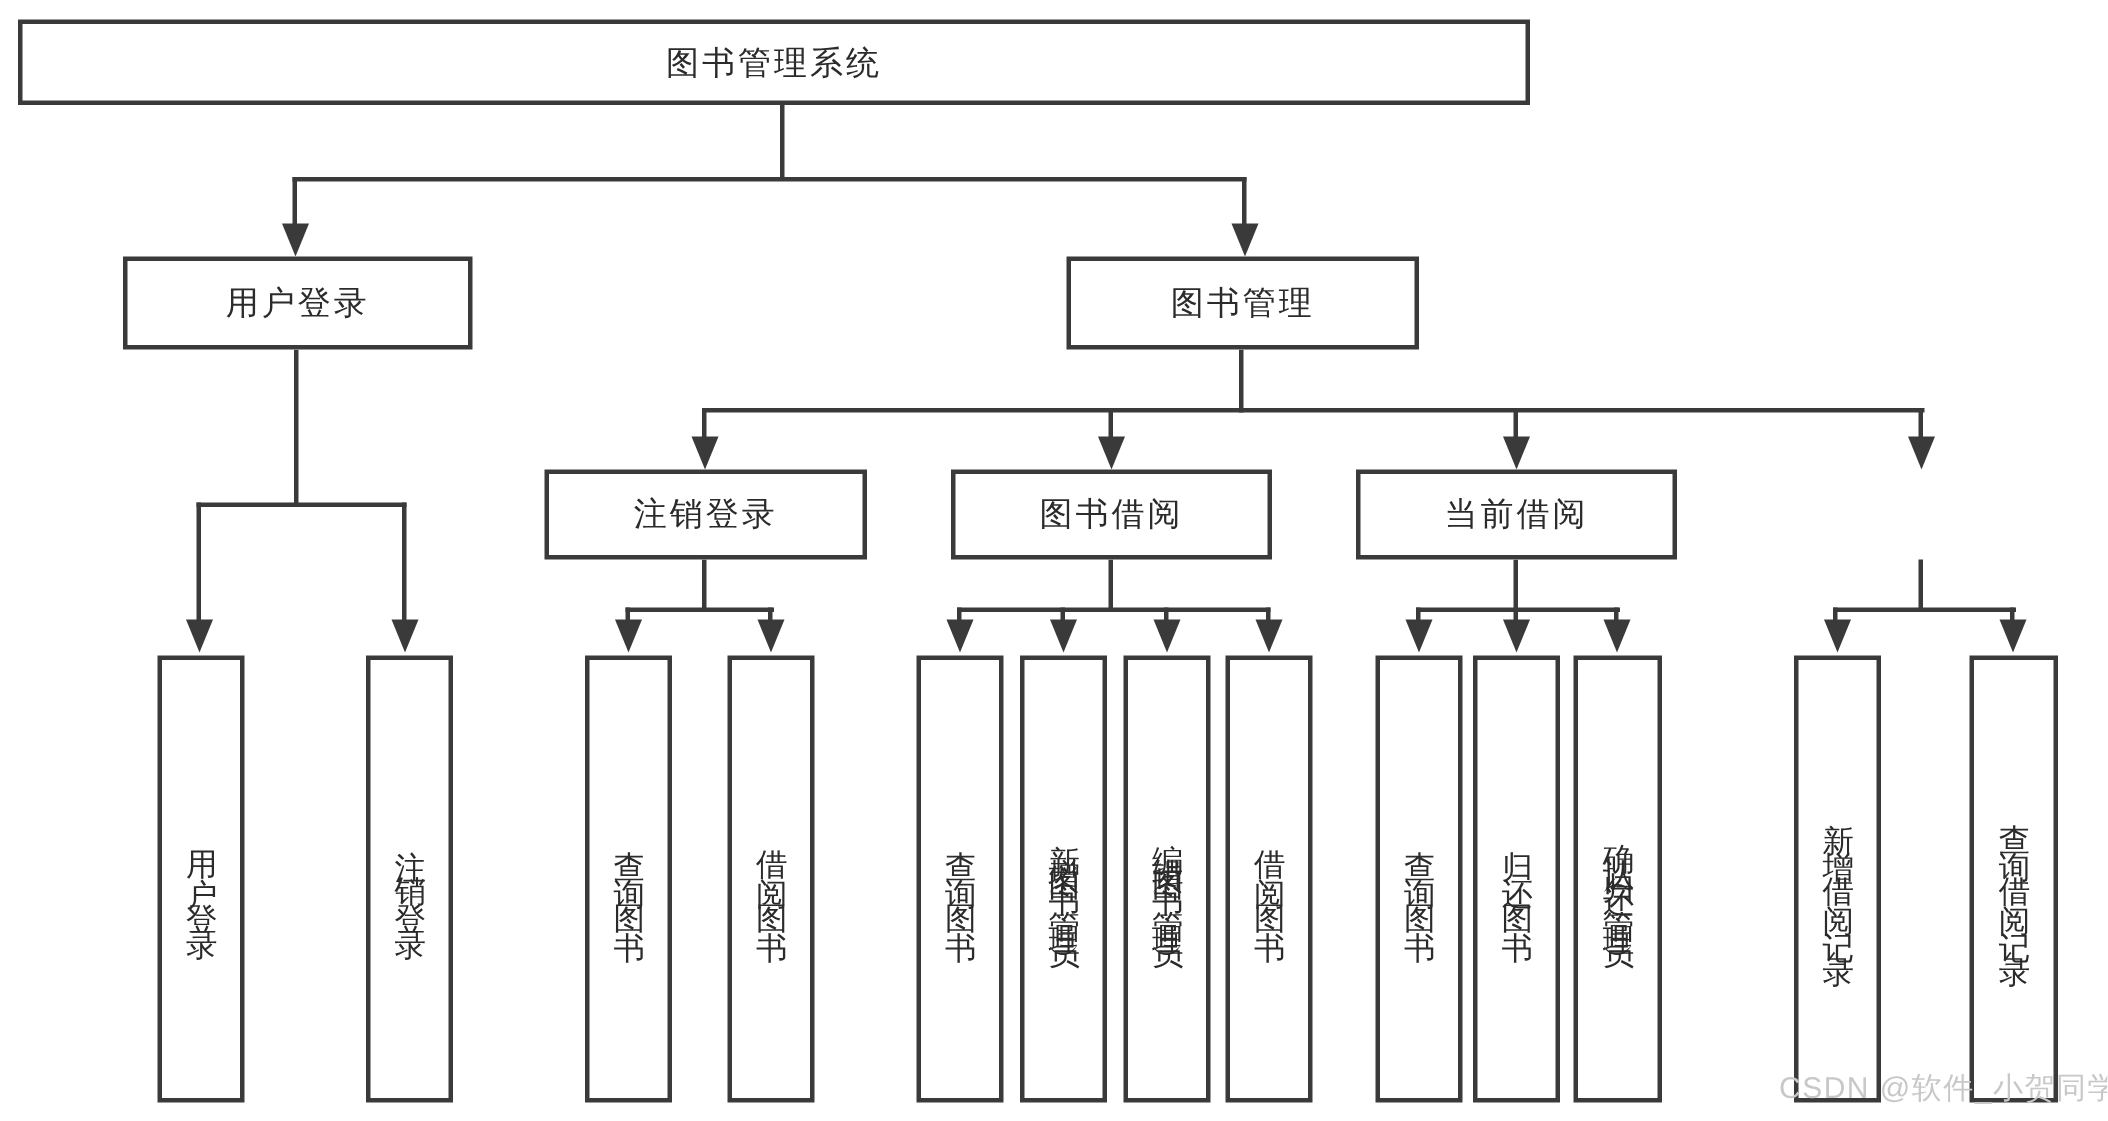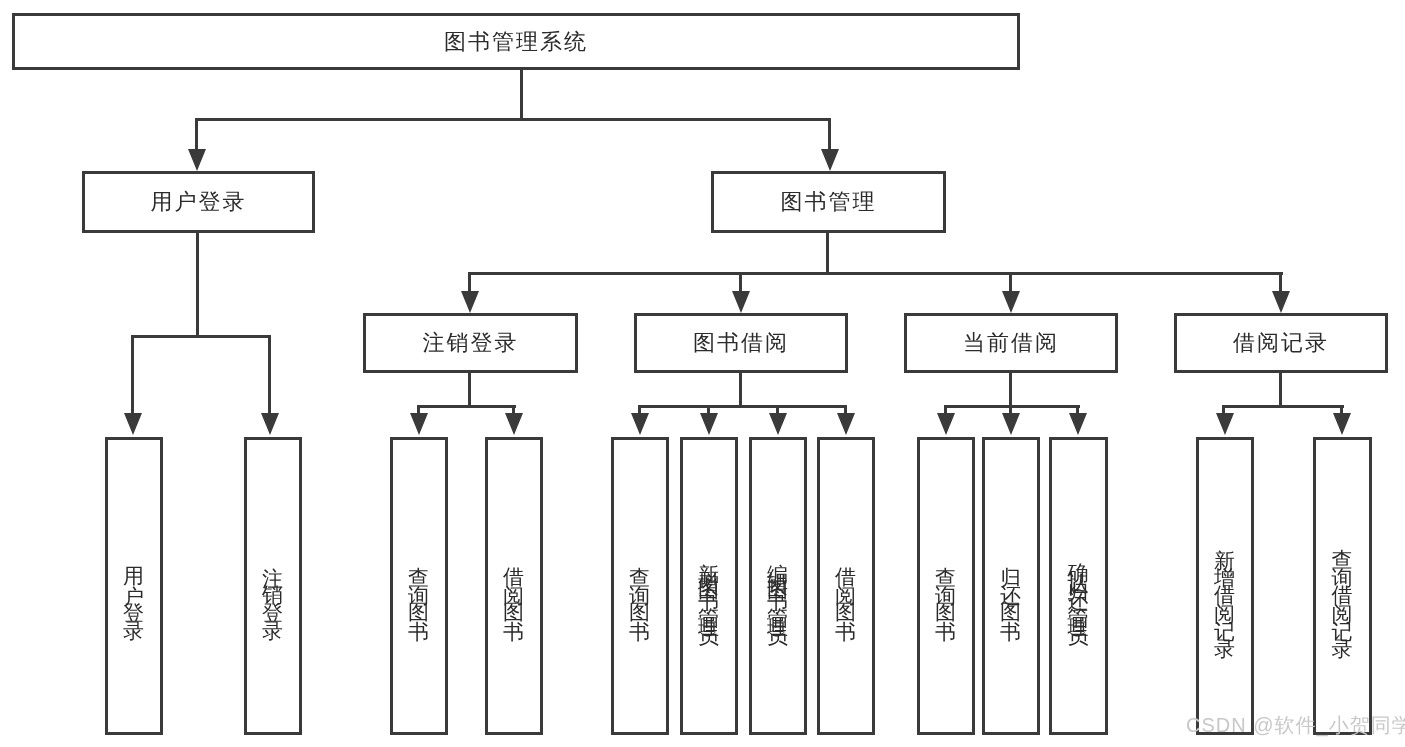--- a/index.html
+++ b/index.html
@@ -99,23 +99,20 @@
 
   <div class="box h" style="left:363px;top:313px;width:215px;height:60px">
     <span>注销登录</span>
   </div>
   <div class="box h" style="left:904px;top:313px;width:214px;height:60px">
     <span>当前借阅</span>
   </div>
   <div class="box h" style="left:634px;top:313px;width:214px;height:60px">
     <span>图书借阅</span>
   </div>
-  <div class="box h" style="left:1174px;top:313px;width:214px;height:60px">
-    <span>借阅记录</span>
-  </div>
 
   <div class="box v" style="left:105px;top:437px;width:58px;height:298px">
     <span>用户登录</span>
   </div>
   <div class="box v" style="left:244px;top:437px;width:58px;height:298px">
     <span>注销登录</span>
   </div>
 
   <div class="box v" style="left:390px;top:437px;width:58px;height:298px">
     <span>查询图书</span>

